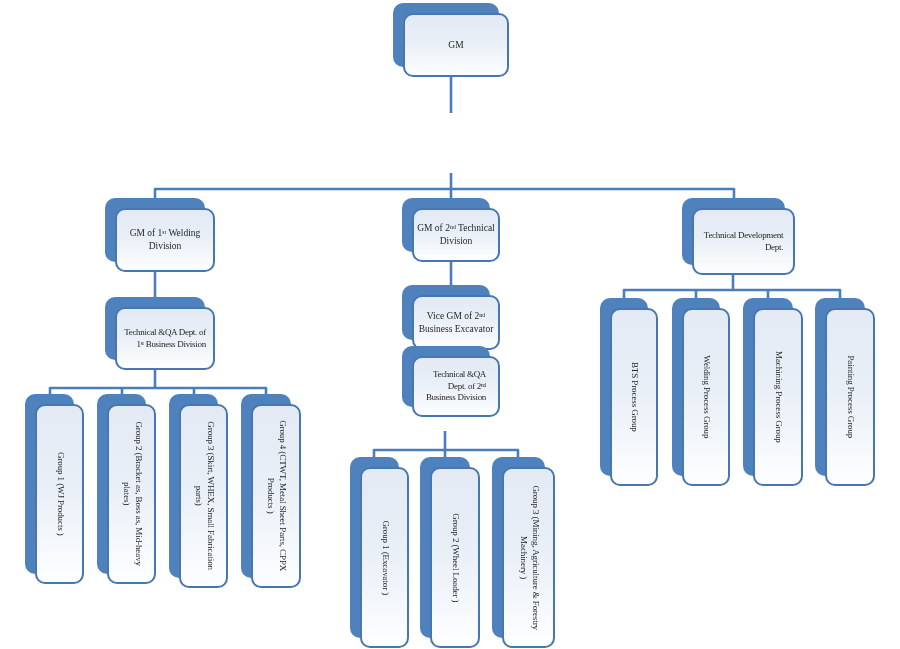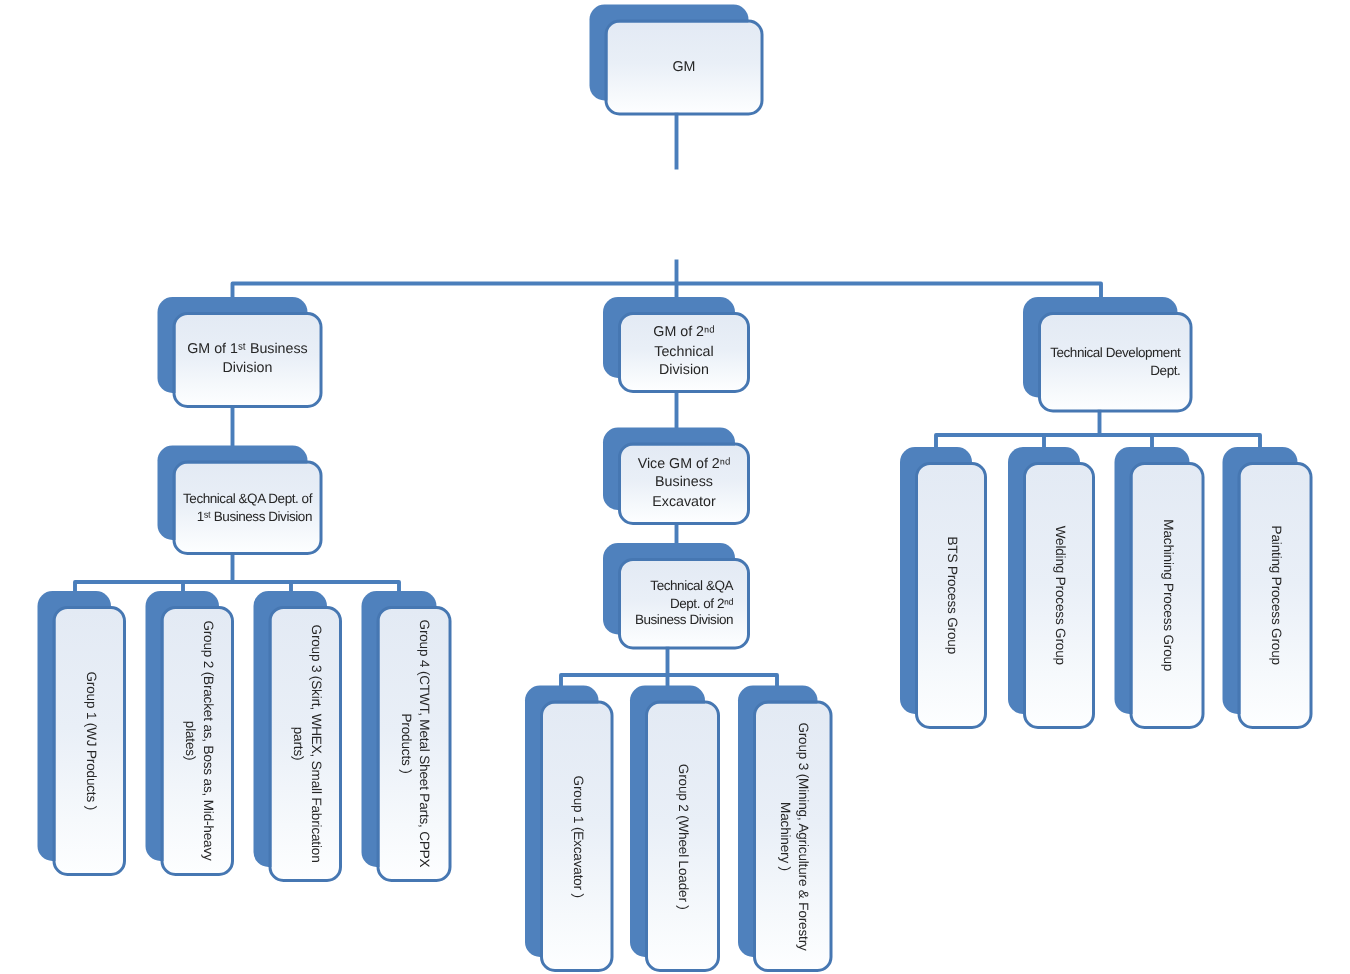--- a/index.html
+++ b/index.html
@@ -1,19 +1,19 @@
 <!DOCTYPE html>
 <html><head>
 <meta charset="utf-8">
 <title>Organization Chart</title>
 <style>
   html,body{margin:0;padding:0;background:#ffffff;}
   #canvas{
     position:relative;width:900px;height:649px;background:#ffffff;overflow:hidden;
-    font-family:Liberation Sans, sans-serif;color:#262626;
+    font-family:Liberation Serif, serif;color:#262626;
   }
   #wires{position:absolute;left:0;top:0;z-index:0;}
   .node{position:absolute;z-index:1;}
   .shadow{
     position:absolute;left:-10px;top:-10px;width:100%;height:100%;
     background:#4f81bd;border-radius:10px;
   }
   .front{
     position:absolute;left:0;top:0;right:0;bottom:0;
     background:linear-gradient(180deg,#e3eaf4 0%,#e9eff7 45%,#f6f9fc 80%,#fdfeff 100%);
@@ -58,21 +58,21 @@
     <path d="M768,290 L768,304"></path>
   </svg>
 
   <div class="node" style="left:403px;top:13px;width:106px;height:64px">
     <div class="shadow"></div>
     <div class="front"><span>GM</span></div>
   </div>
 
   <div class="node" style="left:115px;top:208px;width:100px;height:64px">
     <div class="shadow"></div>
-    <div class="front"><span>GM of 1ˢᵗ Business
+    <div class="front"><span>GM of 1ˢᵗ Welding
 Division</span></div>
   </div>
   <div class="node" style="left:115px;top:307px;width:100px;height:63px">
     <div class="shadow"></div>
     <div class="front tight"><span>Technical &amp;QA Dept. of
 1ˢᵗ Business Division</span></div>
   </div>
   <div class="node" style="left:35px;top:404px;width:49px;height:180px">
     <div class="shadow"></div>
     <div class="front vert">
@@ -101,21 +101,21 @@
   <div class="node" style="left:412px;top:208px;width:88px;height:54px">
     <div class="shadow"></div>
     <div class="front"><span>GM of 2ⁿᵈ Technical
 Division</span></div>
   </div>
   <div class="node" style="left:412px;top:295px;width:88px;height:55px">
     <div class="shadow"></div>
     <div class="front"><span>Vice GM of 2ⁿᵈ
 Business Excavator</span></div>
   </div>
-  <div class="node" style="left:412px;top:372px;width:88px;height:61px">
+  <div class="node" style="left:412px;top:356px;width:88px;height:61px">
     <div class="shadow"></div>
     <div class="front tight"><span>Technical &amp;QA
 Dept. of 2ⁿᵈ
 Business Division</span></div>
   </div>
   <div class="node" style="left:360px;top:467px;width:49px;height:181px">
     <div class="shadow"></div>
     <div class="front vert">
         <span class="vtext">Group 1 (Excavator )</span>
       </div>

